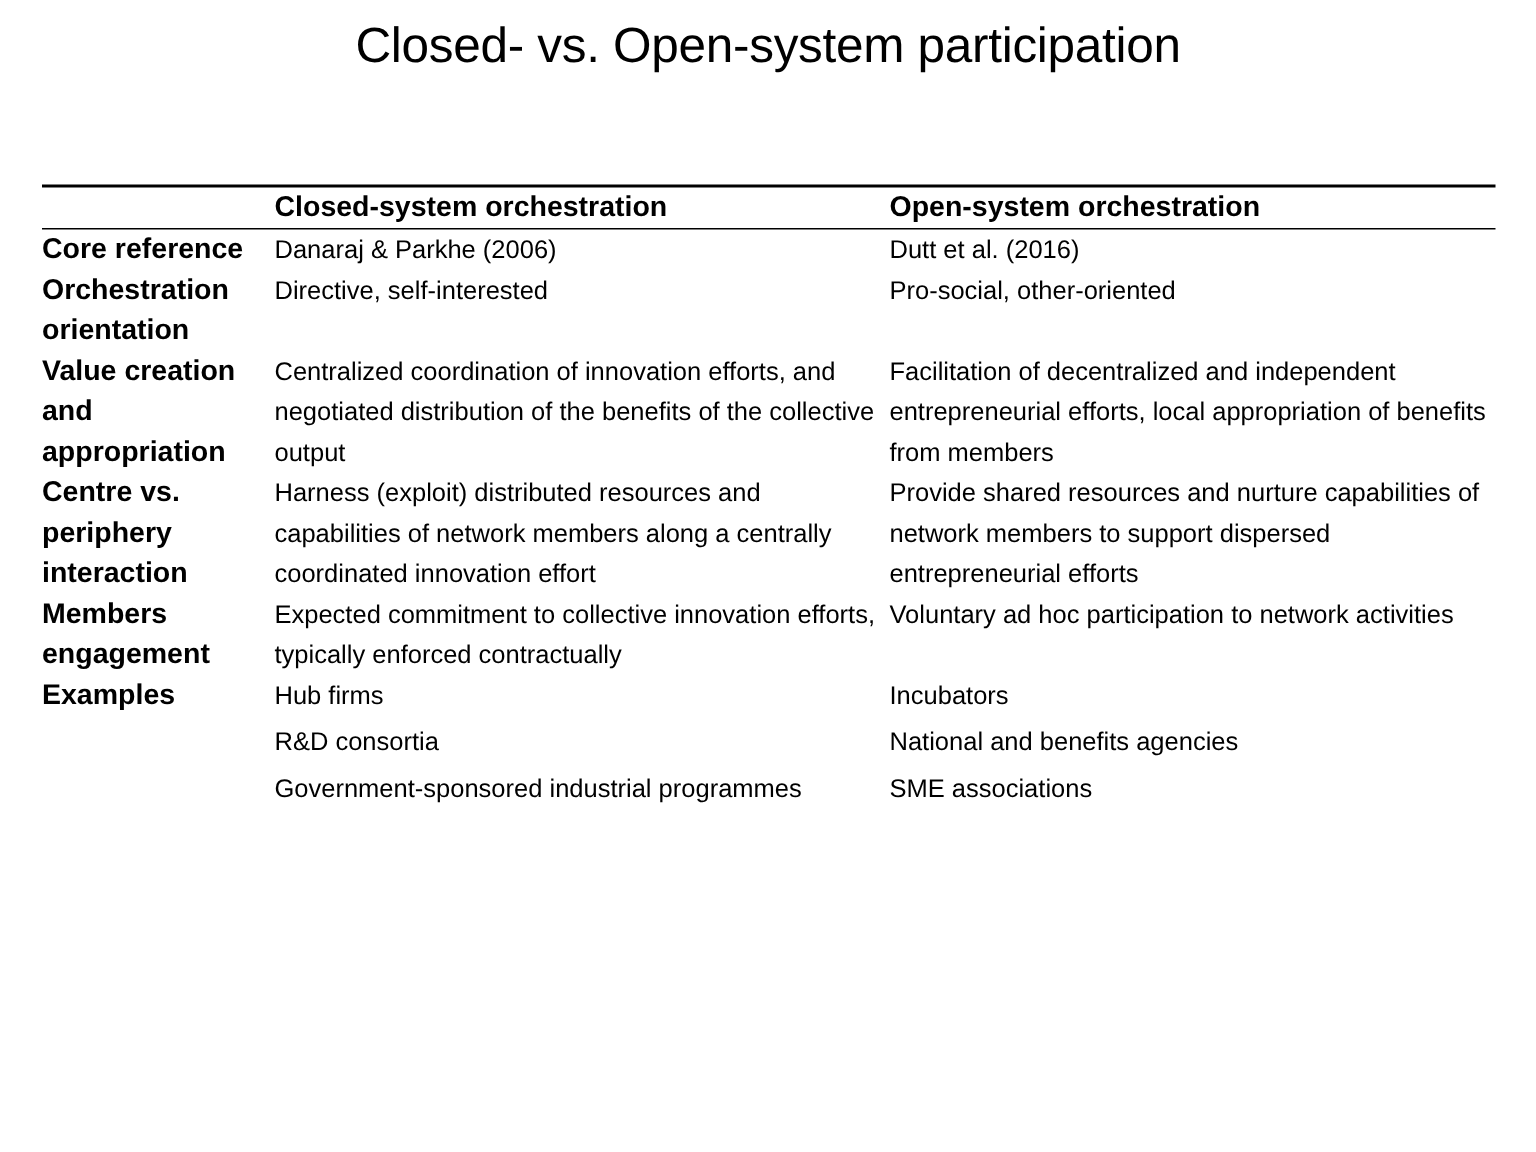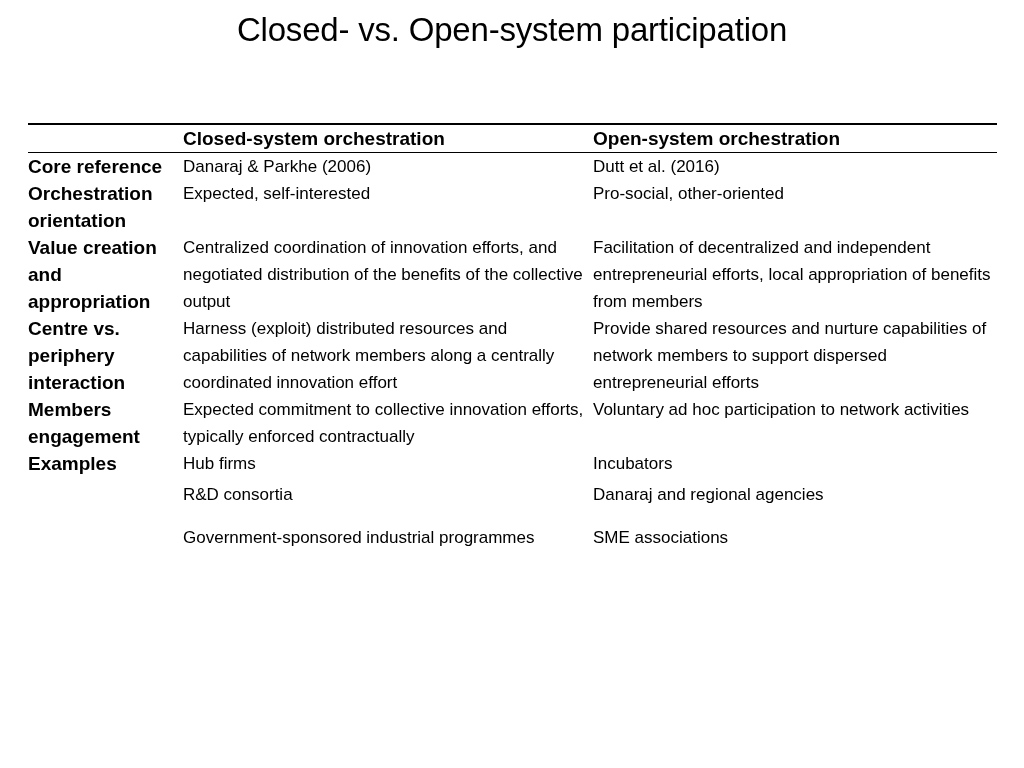--- a/index.html
+++ b/index.html
@@ -103,21 +103,21 @@
   }
 
   .row-gap-bottom td { padding-bottom: 6px; }
 
   .ex-line {
     display: block;
     line-height: 27px;
     padding-bottom: 4px;
   }
   .ex-line:last-child { padding-bottom: 0; }
-  .ex-line.two-line { padding-bottom: 0; margin-top: 12px; }
+  .ex-line.two-line { padding-bottom: 0; }
 </style>
 </head>
 <body>
 
 <div class="slide">
 
   <div class="title-block">
     <div class="title-line">Closed- vs. Open-system participation</div>
   </div>
 
@@ -149,21 +149,21 @@
           <col class="c-open">
       </colgroup>
       <tbody>
         <tr class="row-gap-bottom">
           <td class="lbl">Core reference</td>
           <td class="cell">Danaraj &amp; Parkhe (2006)</td>
           <td class="cell open-col">Dutt et al. (2016)</td>
         </tr>
         <tr class="row-gap-bottom">
           <td class="lbl">Orchestration orientation</td>
-          <td class="cell">Expected, self-interested</td>
+          <td class="cell">Directive, self-interested</td>
           <td class="cell open-col">Pro-social, other-oriented</td>
         </tr>
         <tr>
           <td class="lbl">Value creation and appropriation</td>
           <td class="cell">Centralized coordination of innovation efforts, and negotiated distribution of the benefits of the collective output</td>
           <td class="cell open-col">Facilitation of decentralized and independent entrepreneurial efforts, local appropriation of benefits from members</td>
         </tr>
         <tr>
           <td class="lbl">Centre vs. periphery interaction</td>
           <td class="cell">Harness (exploit) distributed resources and capabilities of network members along a centrally coordinated innovation effort</td>
@@ -176,21 +176,21 @@
         </tr>
         <tr>
           <td class="lbl">Examples</td>
           <td class="cell">
             <span class="ex-line">Hub firms</span>
             <span class="ex-line">R&amp;D consortia</span>
             <span class="ex-line two-line">Government-sponsored industrial programmes</span>
           </td>
           <td class="cell open-col">
             <span class="ex-line">Incubators</span>
-            <span class="ex-line">Danaraj and regional agencies</span>
+            <span class="ex-line">National and benefits agencies</span>
             <span class="ex-line two-line">SME associations</span>
           </td>
         </tr>
       </tbody>
     </table>
 
   </div>
 </div>
 
 </body></html>

